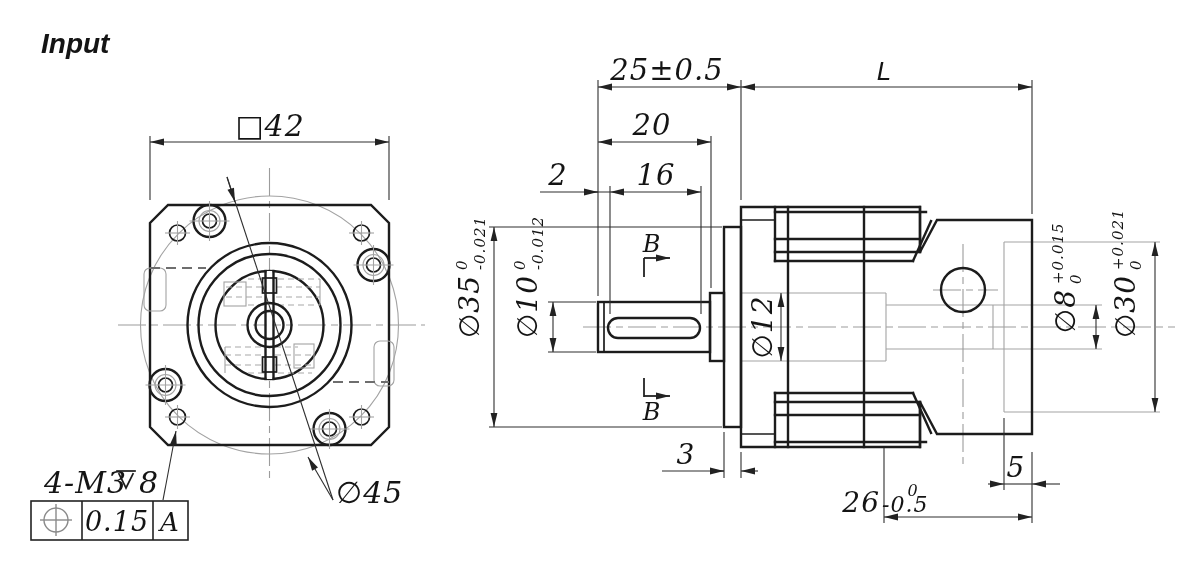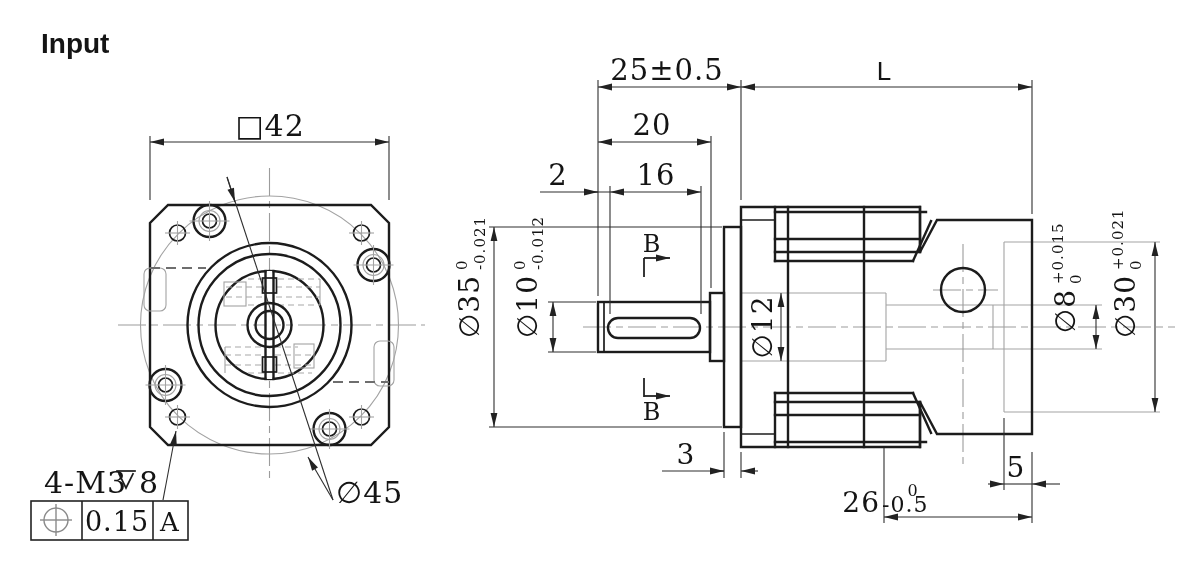--- a/index.html
+++ b/index.html
@@ -1,16 +1,16 @@
 <!DOCTYPE html>
 <html><head>
 <meta charset="utf-8">
 <style>
   html,body{margin:0;padding:0;background:#fff;}
-  .wrap{width:1200px;height:574px;background:#fff;position:relative;overflow:hidden;}
+  .wrap{width:1200px;height:574px;background:#fff;position:relative;overflow:hidden;font-style:italic;}
   svg{display:block;}
   
   .ol  {stroke:#1c1c1c;stroke-width:2.4;fill:none;stroke-linecap:square;}
   .ol2 {stroke:#1c1c1c;stroke-width:1.7;fill:none;stroke-linecap:square;}
   .dim {stroke:#2e2e2e;stroke-width:1.1;fill:none;}
   .dimb{stroke:#222;stroke-width:1.8;fill:none;}
   .lt  {stroke:#a3a3a3;stroke-width:1.1;fill:none;}
   .ltd {stroke:#a8a8a8;stroke-width:1.1;fill:none;stroke-dasharray:6 4;}
   .cl  {stroke:#9c9c9c;stroke-width:1.1;fill:none;stroke-dasharray:28 5 7 5;}
   .hd  {stroke:#6e6e6e;stroke-width:1.9;fill:none;stroke-dasharray:10 6;}

